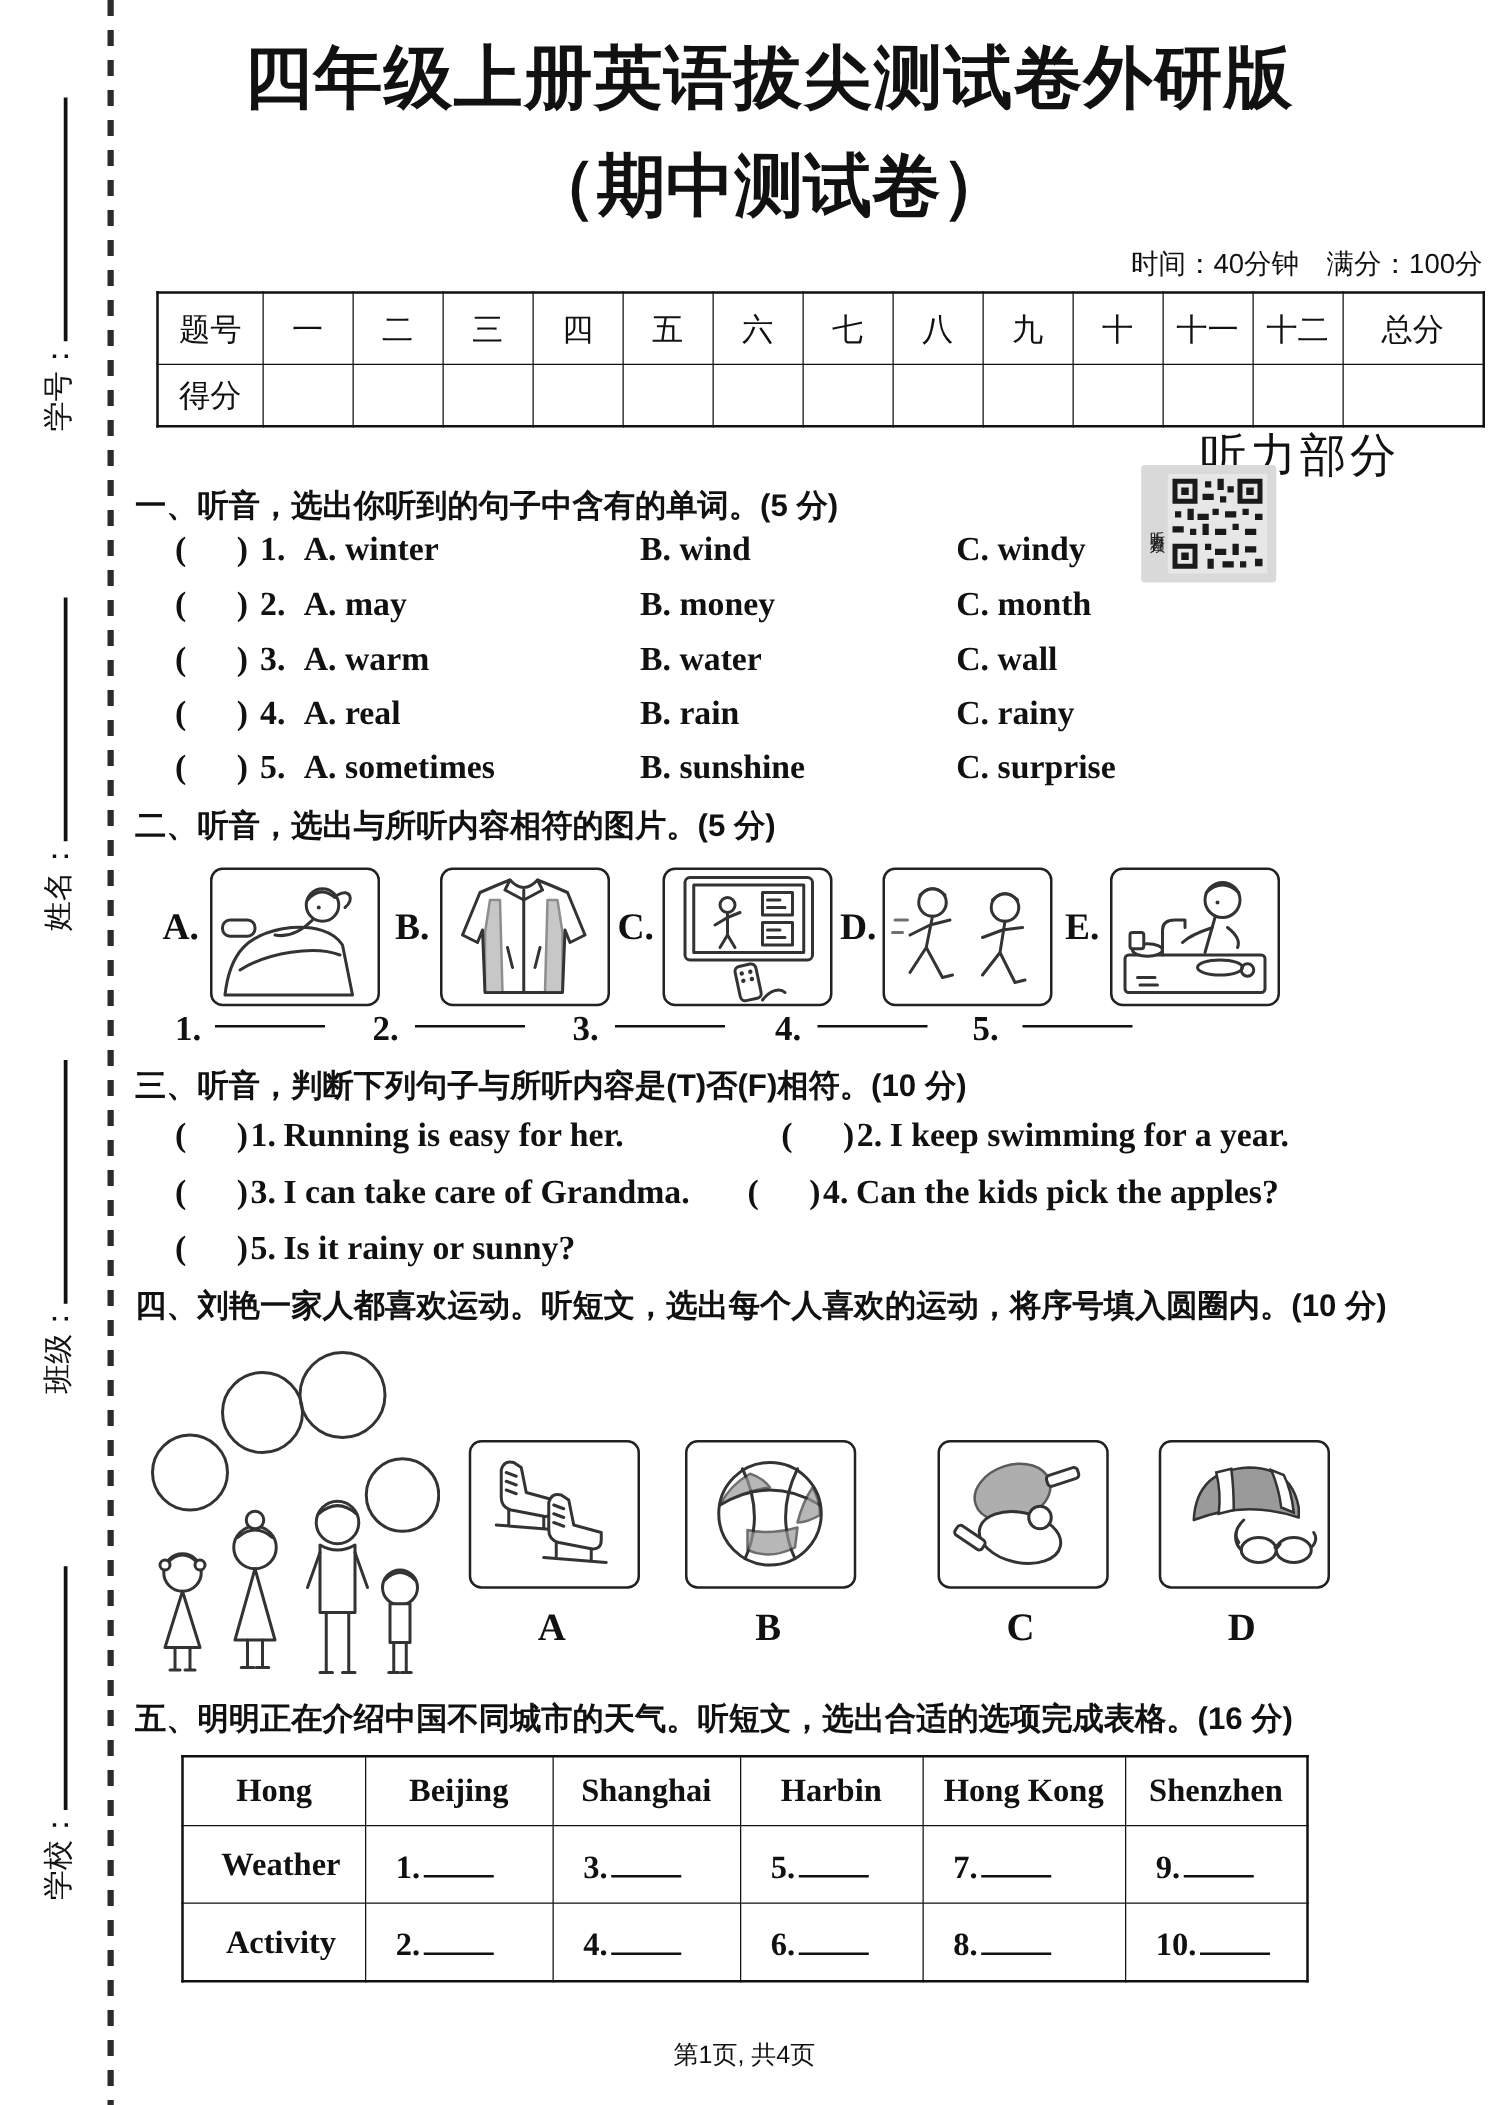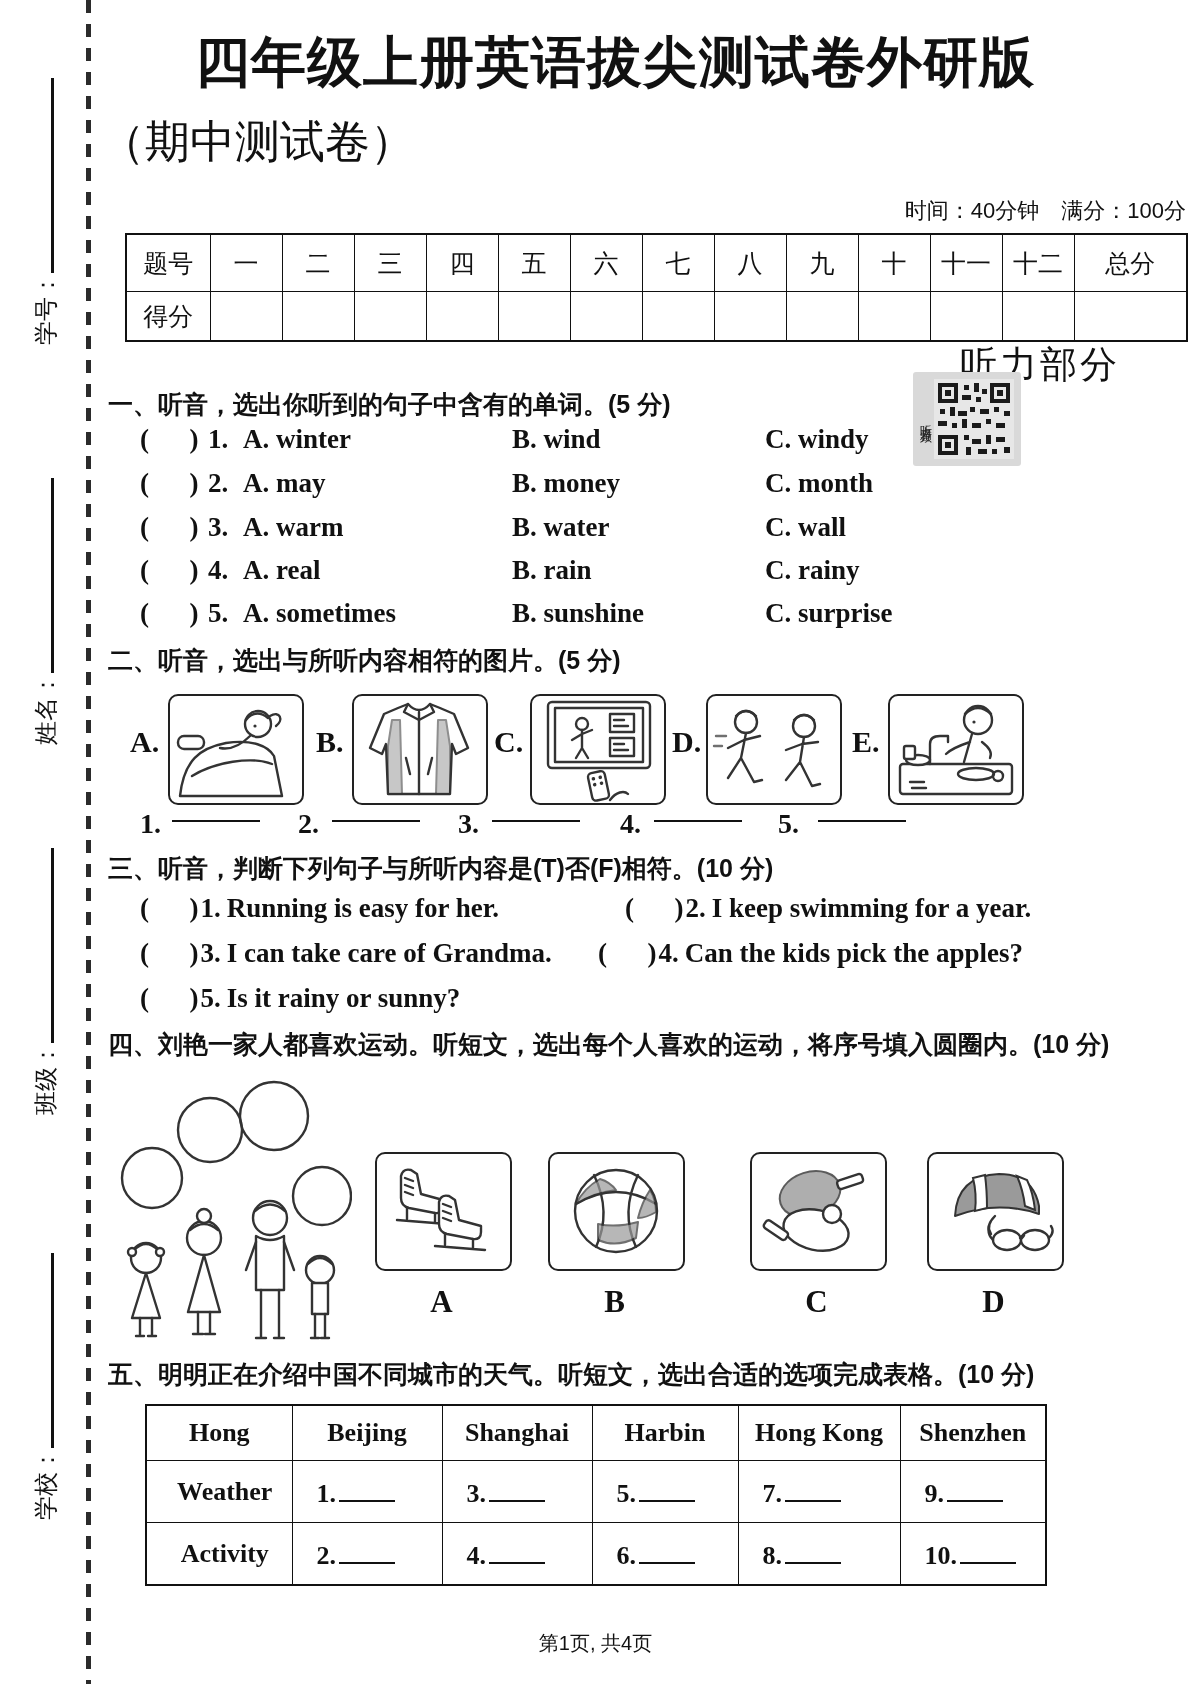--- a/index.html
+++ b/index.html
@@ -9,22 +9,22 @@
   
   .cutline { position:absolute; left:86px; top:0; width:5px; height:1684px;
              background:repeating-linear-gradient(to bottom,#2b2b2b 0 13px, transparent 13px 24px); }
   .seal { position:absolute; left:26px; transform-origin:0 0; transform:rotate(-90deg);
           white-space:nowrap; font-size:24px; color:#111; }
   .seal .wline { display:inline-block; width:195px; height:1.05em; border-bottom:3px solid #111; }
 
   
   .title { position:absolute; left:100px; top:26px; width:1030px; text-align:center;
            font-size:55px; font-weight:900; letter-spacing:1px; }
-  .subtitle { position:absolute; left:100px; top:112px; width:1030px; text-align:left;
-              font-size:45px; font-weight:400; }
+  .subtitle { position:absolute; left:100px; top:112px; width:1030px; text-align:center;
+              font-size:55px; font-weight:700; }
   .meta { position:absolute; left:600px; top:196px; width:586px; text-align:right; font-size:22px; }
 
   
   table.score { position:absolute; left:125px; top:233px; width:1061px; border-collapse:collapse;
                 table-layout:fixed; }
   table.score td { border:1.6px solid #111; text-align:center; font-size:25px; }
   table.score tr.h td { height:54px; }
   table.score tr.v td { height:46px; }
   table.score { border:2.5px solid #111; }
 
@@ -420,21 +420,21 @@
       <ellipse class="fl" cx="106" cy="86" rx="14" ry="10"></ellipse>
       <path class="ln" d="M91,84 Q98,78 93,84"></path>
       <path class="ln" d="M64,86 Q58,80 60,72 M120,84 Q126,78 122,72"></path>
     </svg>
   </div>
   <span class="sport-label serif" style="left:375px;top:1284px">A</span>
   <span class="sport-label serif" style="left:548px;top:1284px">B</span>
   <span class="sport-label serif" style="left:750px;top:1284px">C</span>
   <span class="sport-label serif" style="left:927px;top:1284px">D</span>
 
-  <div class="sec-head" style="top:1358px">五、明明正在介绍中国不同城市的天气。听短文，选出合适的选项完成表格。(10 分)</div>
+  <div class="sec-head" style="top:1358px">五、明明正在介绍中国不同城市的天气。听短文，选出合适的选项完成表格。(16 分)</div>
 
   <table class="city">
     <colgroup>
         <col style="width:146px">
         <col style="width:150px">
         <col style="width:150px">
         <col style="width:146px">
         <col style="width:162px">
         <col style="width:146px">
       </colgroup>

